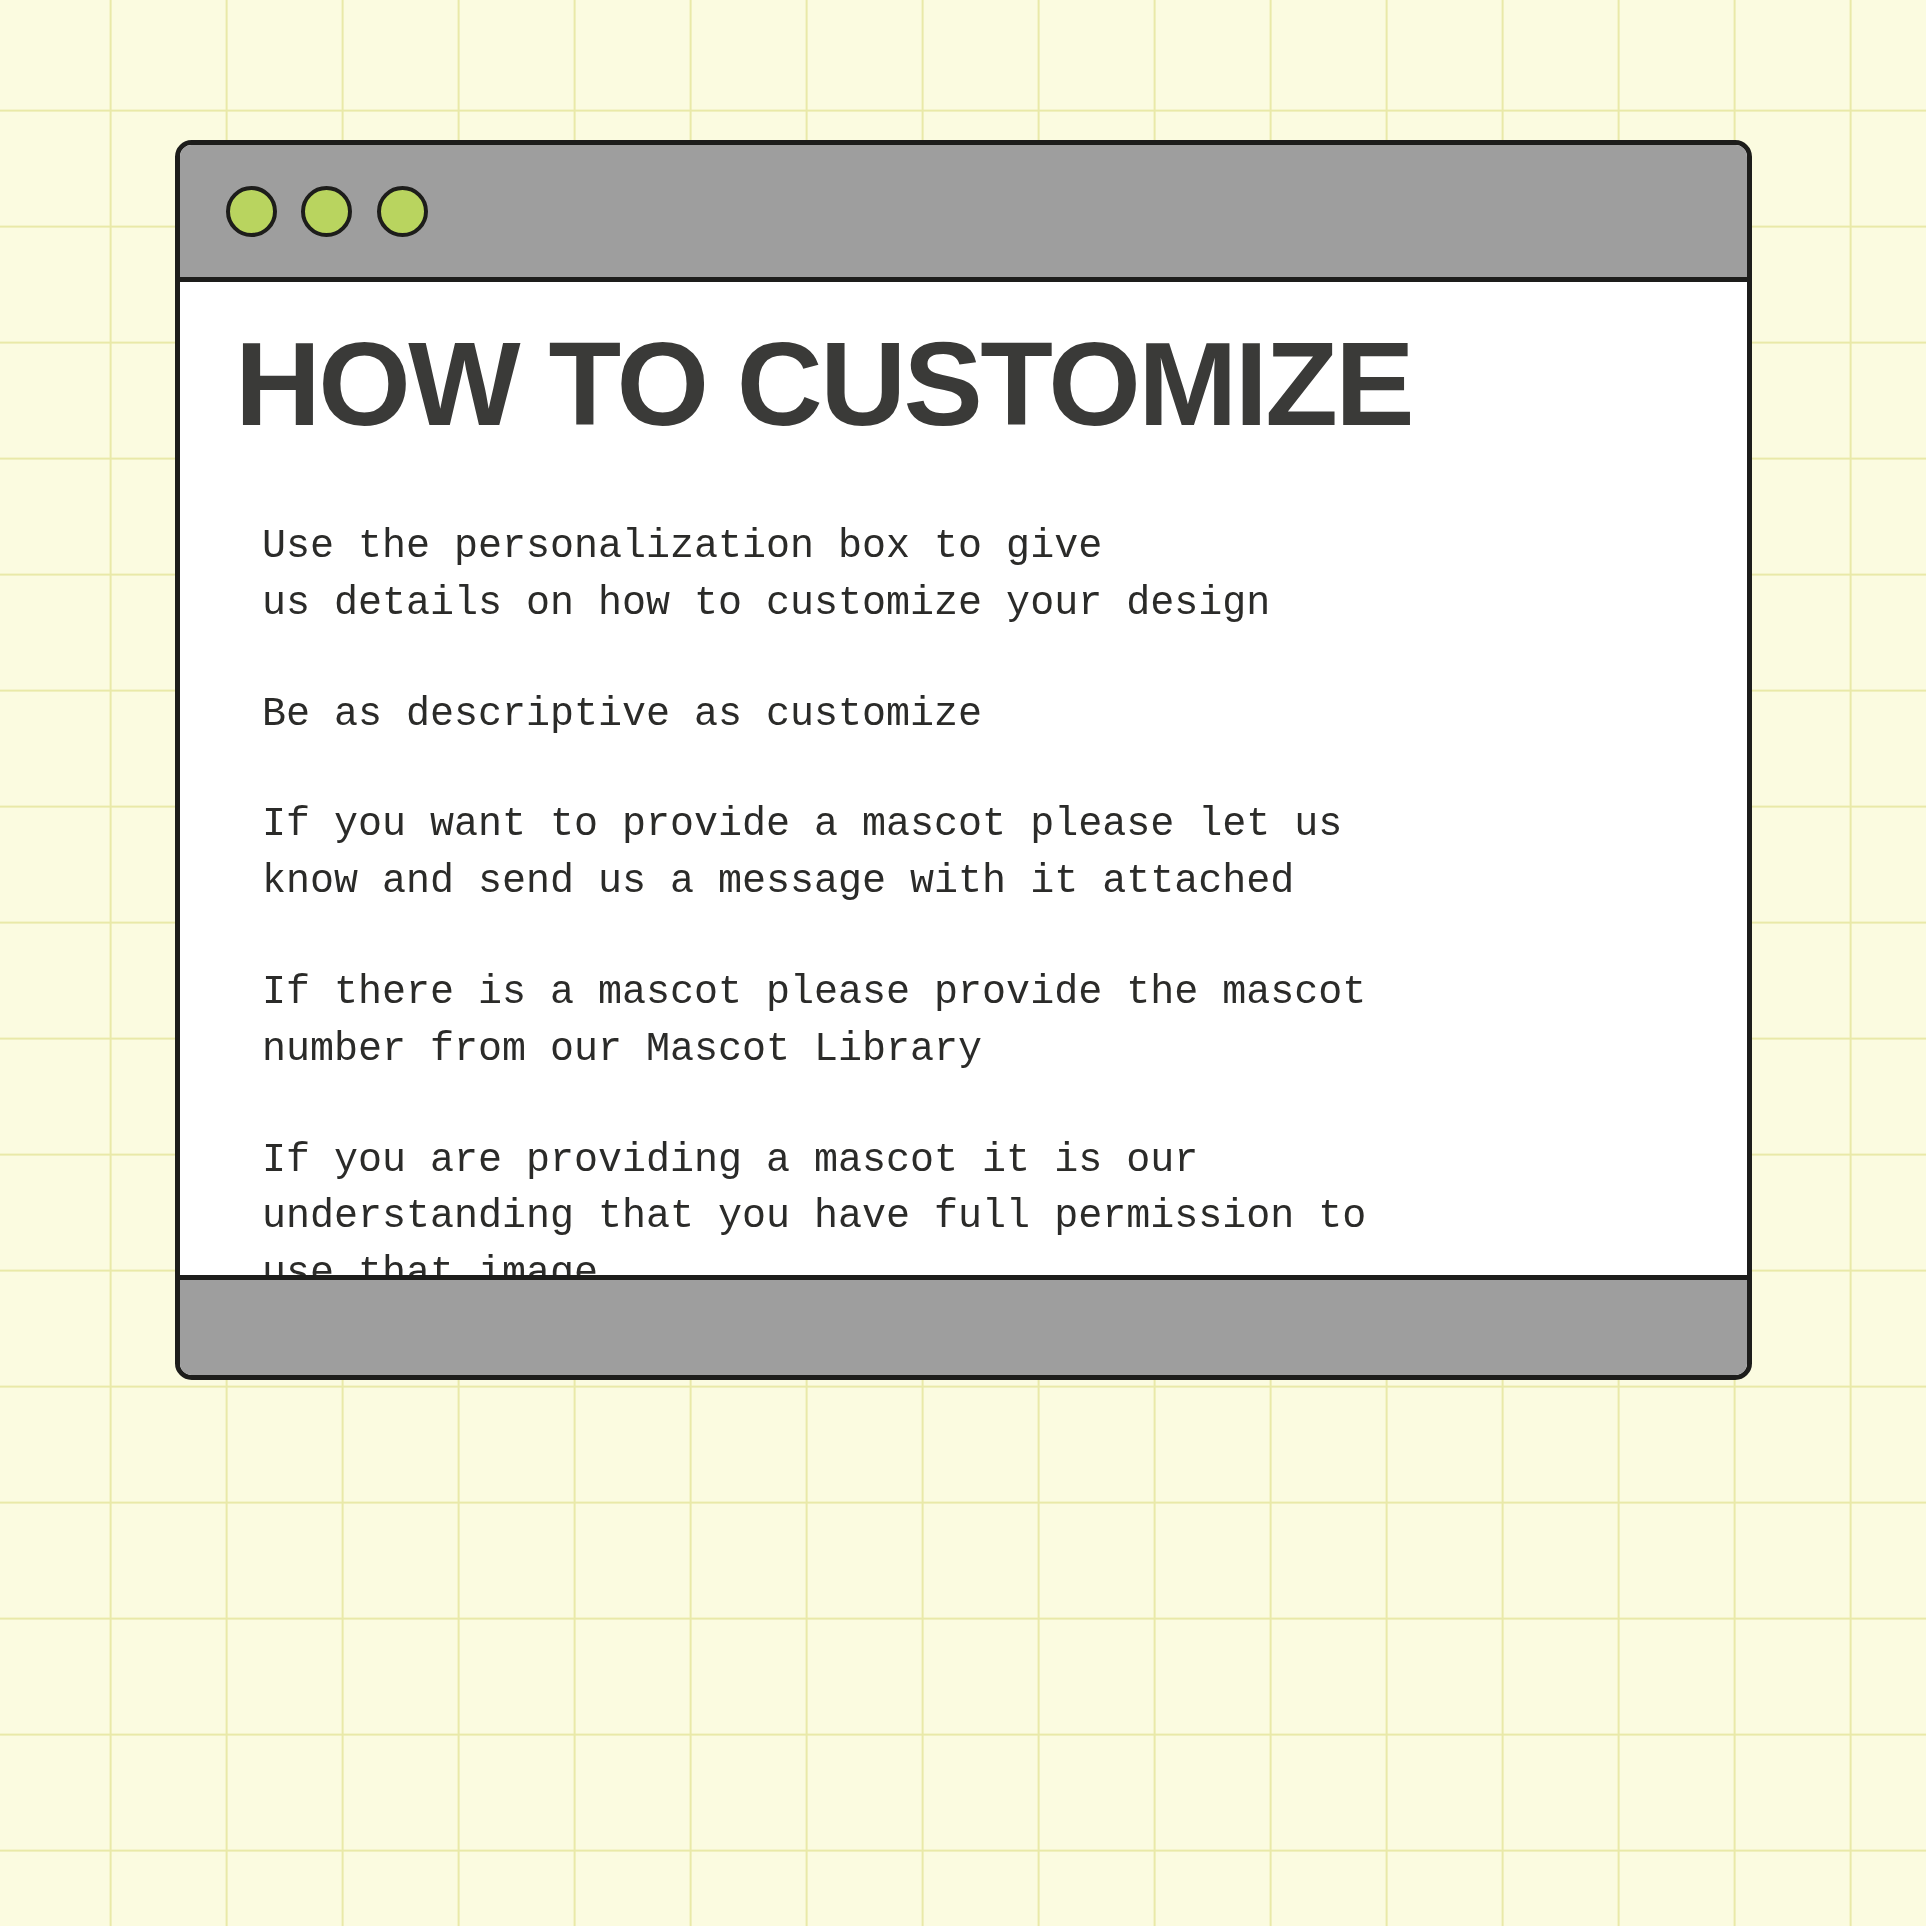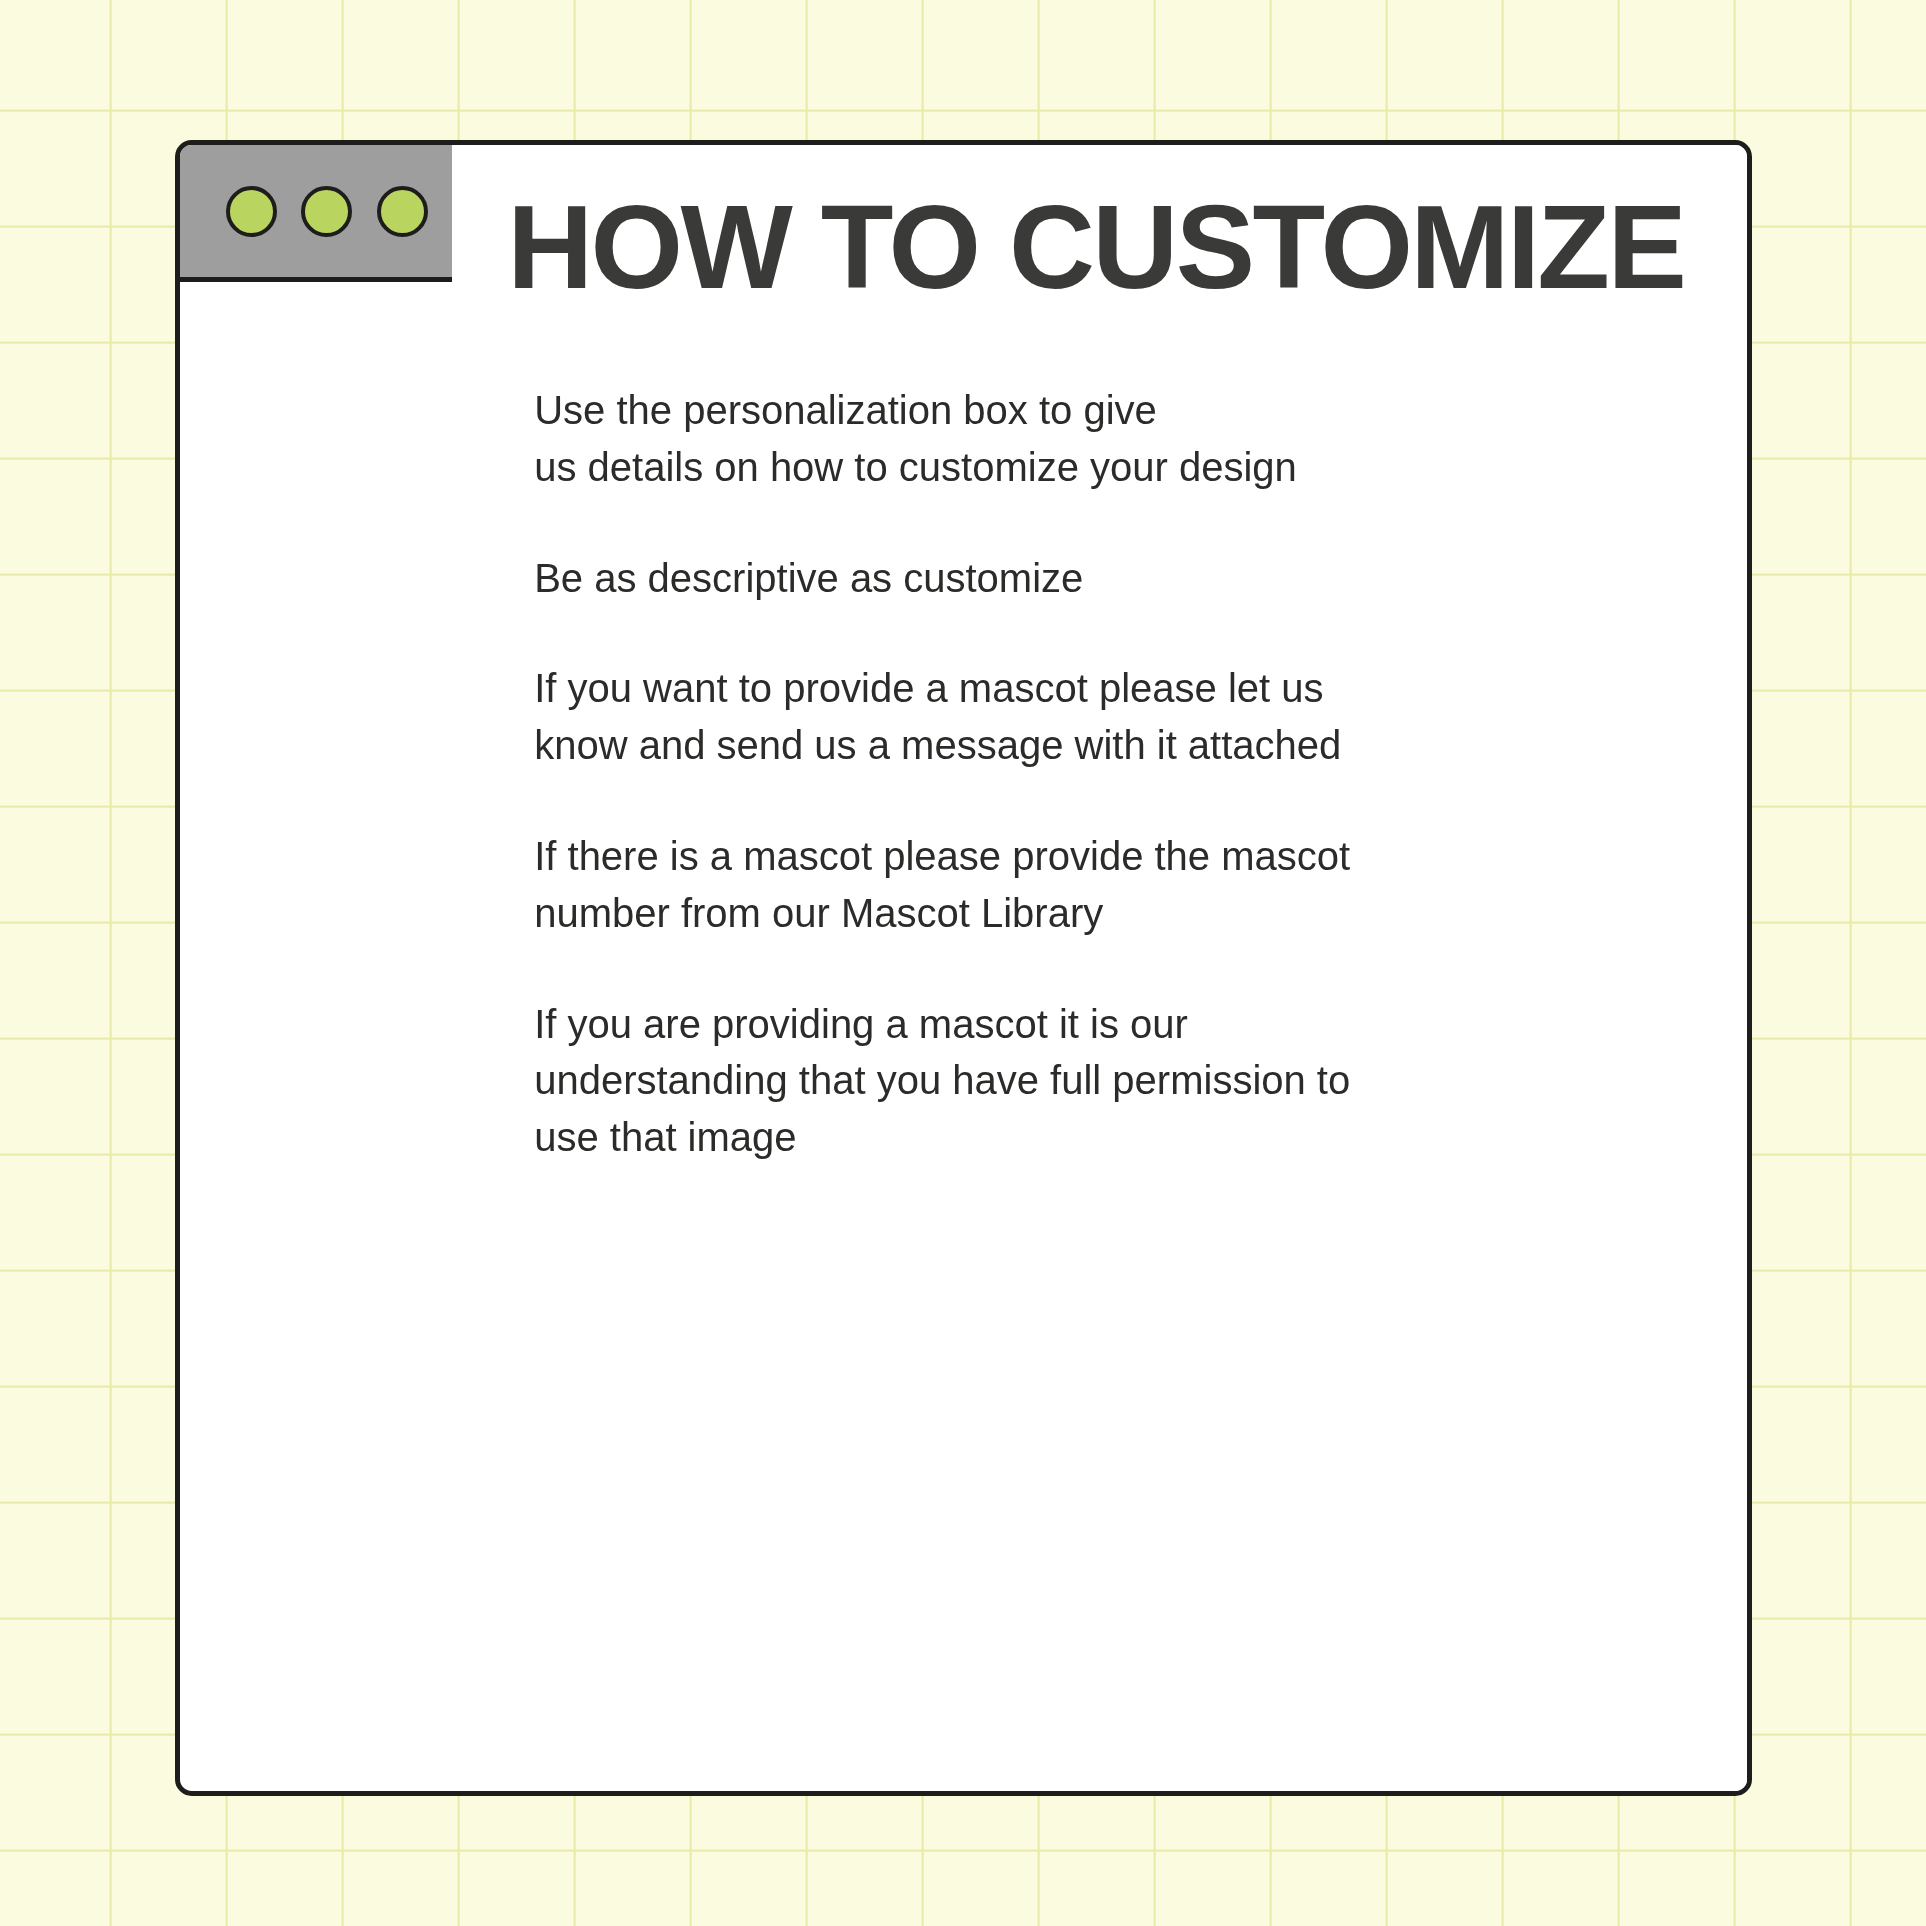--- a/index.html
+++ b/index.html
@@ -26,28 +26,28 @@
     background-size: 116px 116px;
     background-position: -6.4px -6.4px;
   }
 
   
   #window {
     position: absolute;
     left: 175px;
     top: 140px;
     width: 1577px;
-    height: 1656px;
+    height: 1240px;
     border: 5.8px solid #1d1d1b;
     border-radius: 16.7px;
     background: #ffffff;
     box-sizing: border-box;
     overflow: hidden;
     display: flex;
-    flex-direction: row;
+    flex-direction: column;
   }
 
   #titlebar {
     height: 137px;
     background: #9e9e9e;
     border-bottom: 5.8px solid #1d1d1b;
     display: flex;
     align-items: center;
     padding-left: 46px;
     box-sizing: border-box;
@@ -76,21 +76,21 @@
     font-weight: bold;
     font-size: 119px;
     letter-spacing: -2.6px;
     color: #3a3a38;
     line-height: 1.05;
     margin: 0 0 72px 0;
     white-space: nowrap;
   }
 
   #instruction-list {
-    font-family: Liberation Sans, sans-serif;
+    font-family: Liberation Mono, monospace;
     font-size: 40px;
     line-height: 1.42;
     color: #2b2b29;
     padding-left: 27px;
   }
   .instruction-item {
     margin-bottom: 54px;
     white-space: pre-line;
   }
   .instruction-item:last-child {

